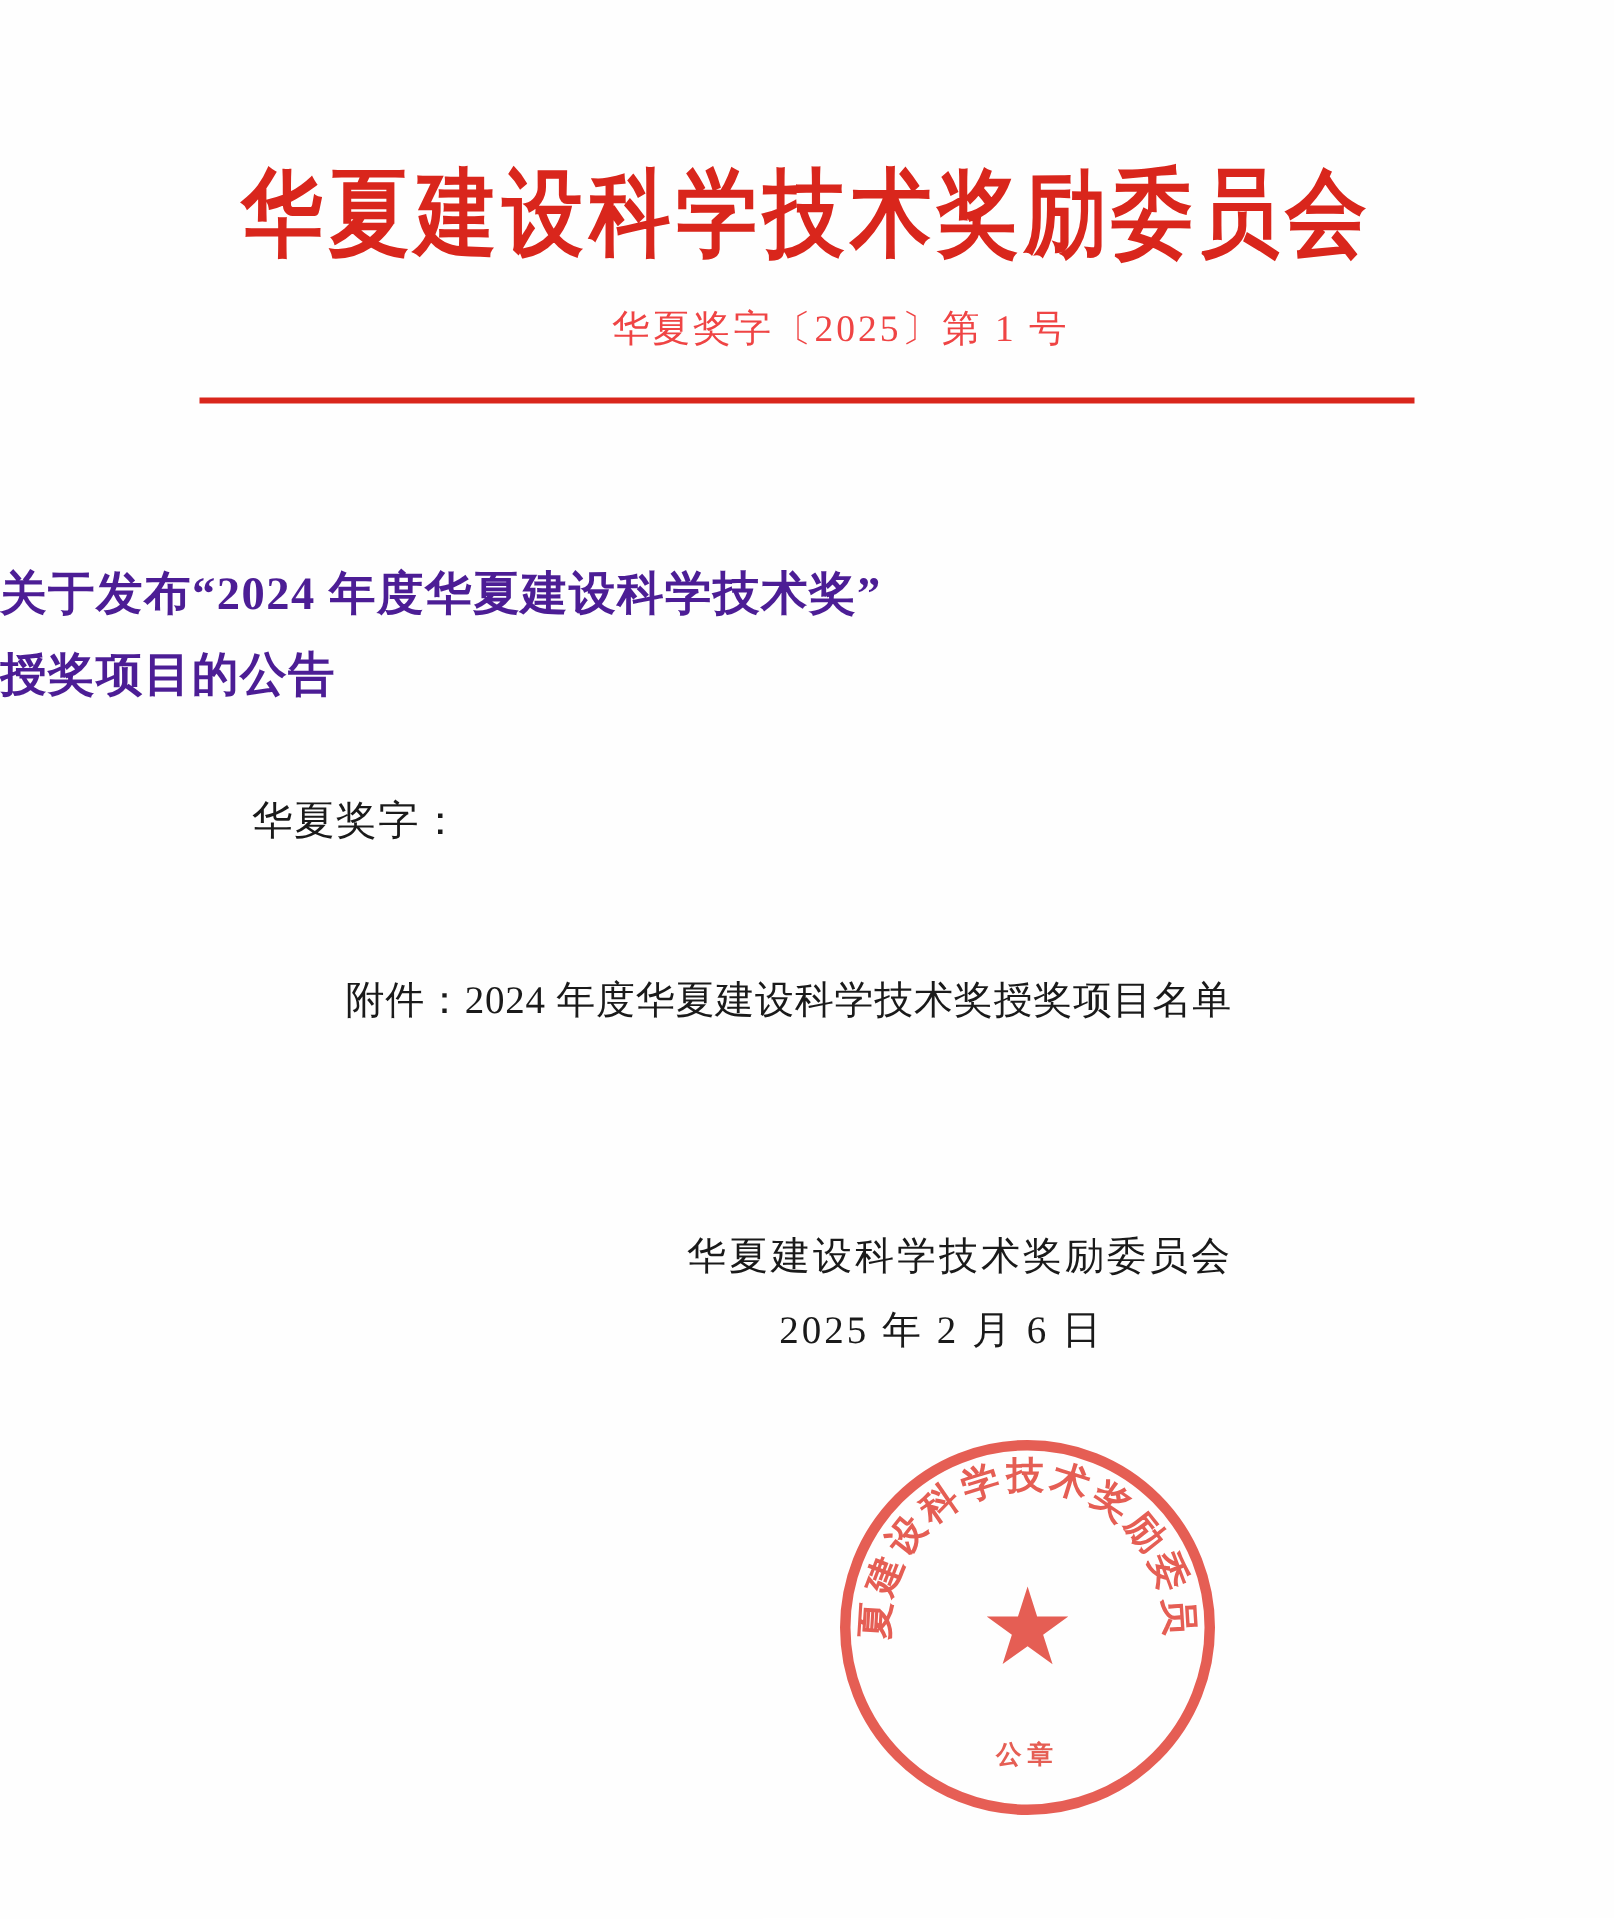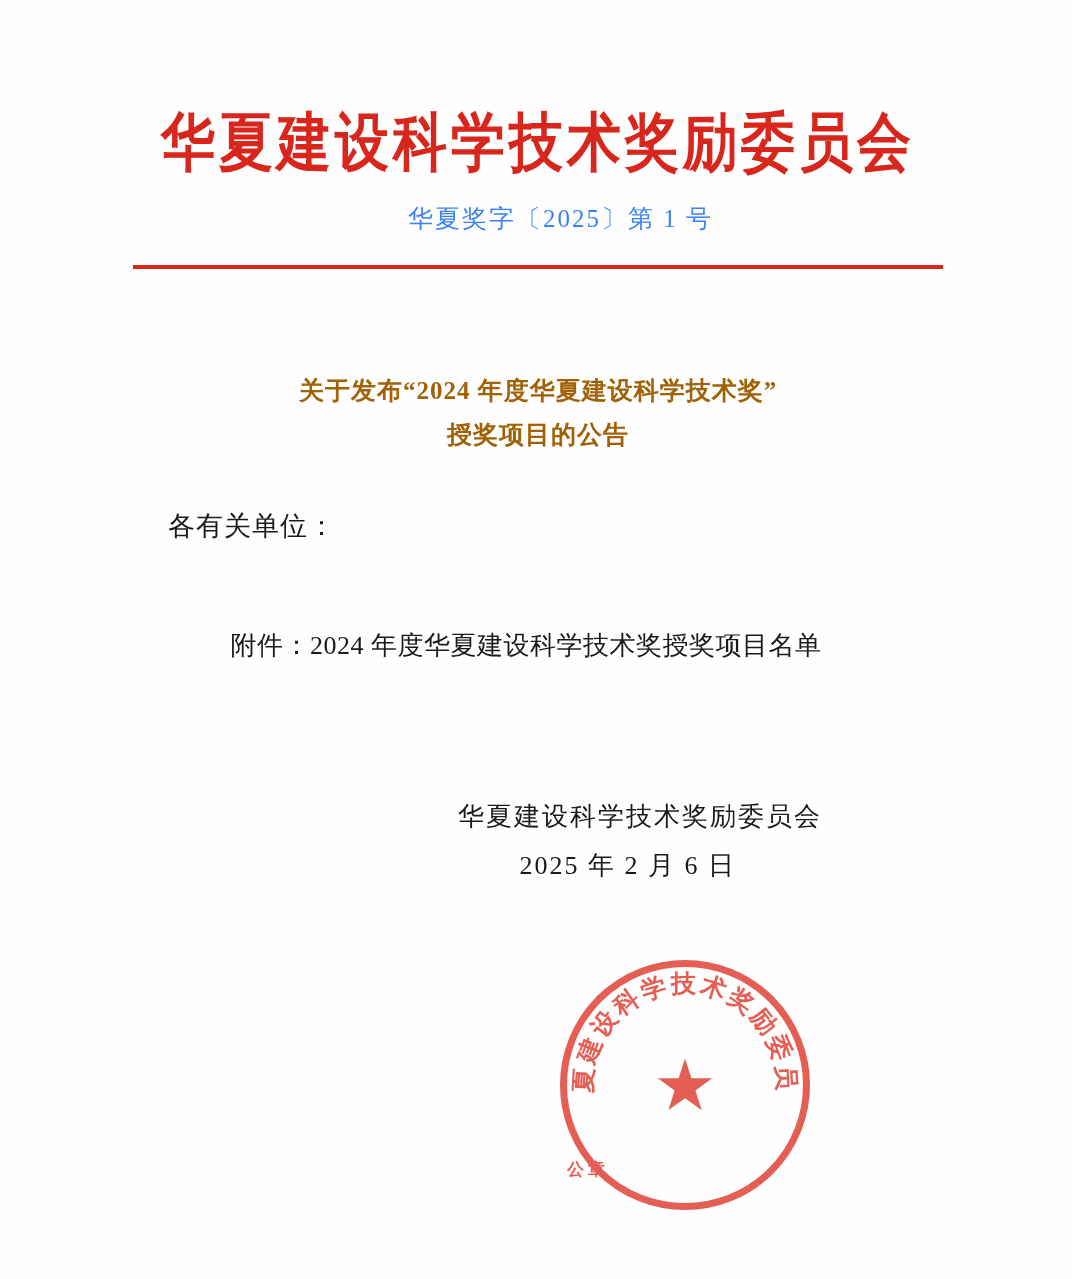--- a/index.html
+++ b/index.html
@@ -38,41 +38,41 @@
     line-height: 1.15;
     white-space: nowrap;
     transform: scaleY(1.18);
     transform-origin: center top;
   }
 
   .doc-number {
     margin-top: 34px;
     font-size: 25px;
     letter-spacing: 2px;
-    color: #3b82f6;
+    color: #ef4444;
     font-family: "Liberation Serif", "DejaVu Serif", serif;
     padding-left: 45px;
   }
 
   .red-rule {
     width: 810px;
     height: 4px;
     background: #d9261c;
     margin: 30px auto 0 auto;
   }
 
   
   .doc-title {
     margin-top: 100px;
-    text-align: center;
-    font-weight: bold;
-    font-size: 25px;
+    text-align: left;
+    font-weight: bold;
+    font-size: 31px;
     line-height: 1.75;
     letter-spacing: 1px;
-    color: #a16207;
+    color: #4c1d95;
   }
   .doc-title .line {
     display: block;
   }
 
   
   .body-wrap {
     margin: 0 auto;
     width: 740px;
     padding-top: 44px;
@@ -162,21 +162,21 @@
     font-family: "Liberation Serif", "DejaVu Serif", serif;
     font-size: 25px;
     font-weight: bold;
     letter-spacing: 3px;
   }
   .seal-bottom-text {
     position: absolute;
     left: 0;
     right: 0;
     bottom: 22px;
-    text-align: left;
+    text-align: center;
     color: #e03b2f;
     font-size: 17px;
     letter-spacing: 4px;
     font-weight: bold;
   }
 </style>
 </head>
 <body>
 
 <div class="page">
@@ -186,21 +186,21 @@
     <div class="doc-number">华夏奖字〔2025〕第 1 号</div>
     <div class="red-rule"></div>
   </div>
 
   <div class="doc-title">
     <span class="line">关于发布“2024 年度华夏建设科学技术奖”</span>
     <span class="line">授奖项目的公告</span>
   </div>
 
   <div class="body-wrap">
-    <div class="salutation">各有关单位：</div>
+    <div class="salutation">华夏奖字：</div>
 
 
     <div class="attachment">附件：2024 年度华夏建设科学技术奖授奖项目名单</div>
 
     <div class="signature">
       <div class="sig-org">华夏建设科学技术奖励委员会</div>
       <div class="sig-date">2025 年 2 月 6 日</div>
     </div>
   </div>
 

